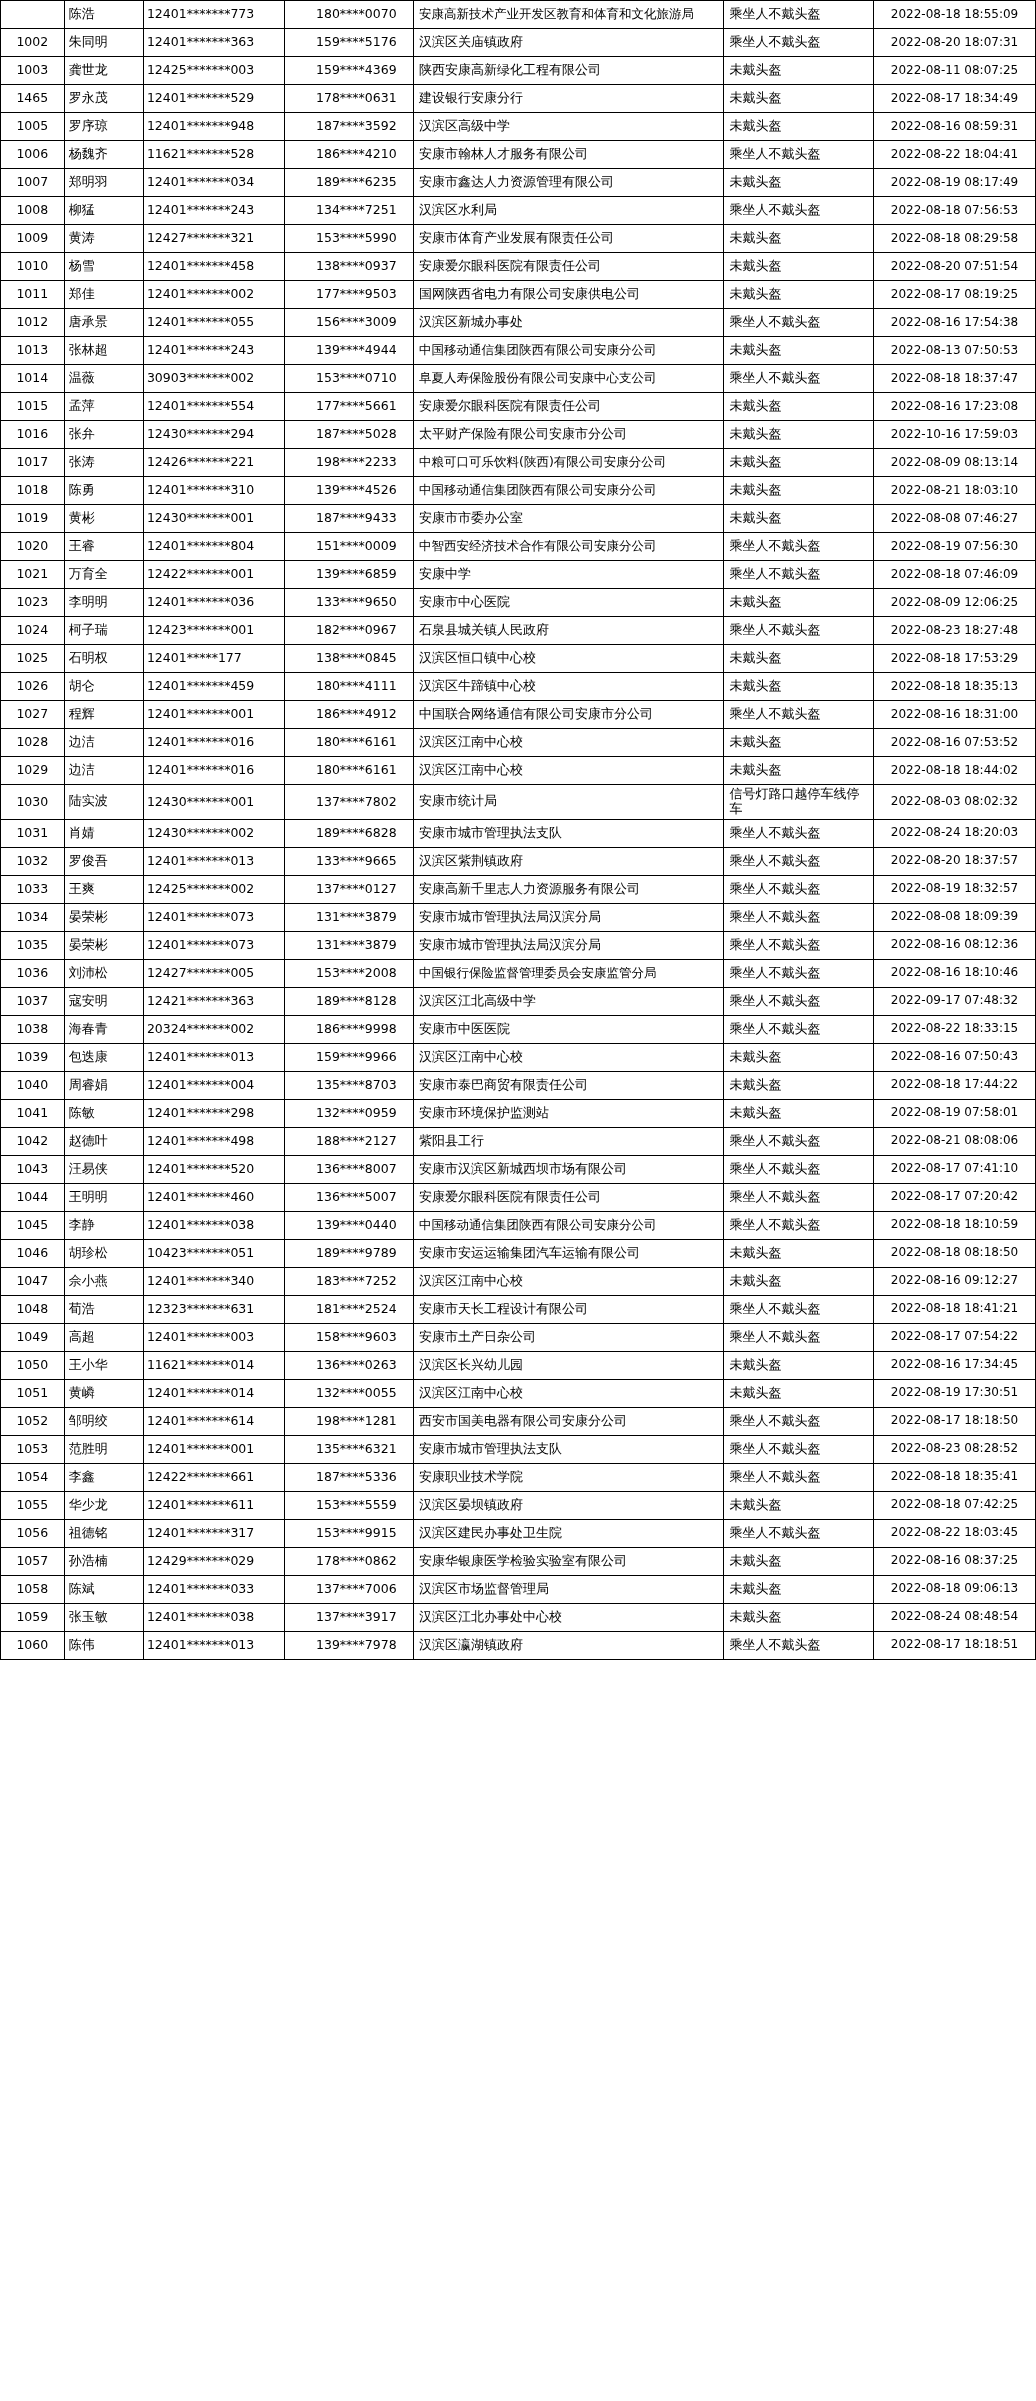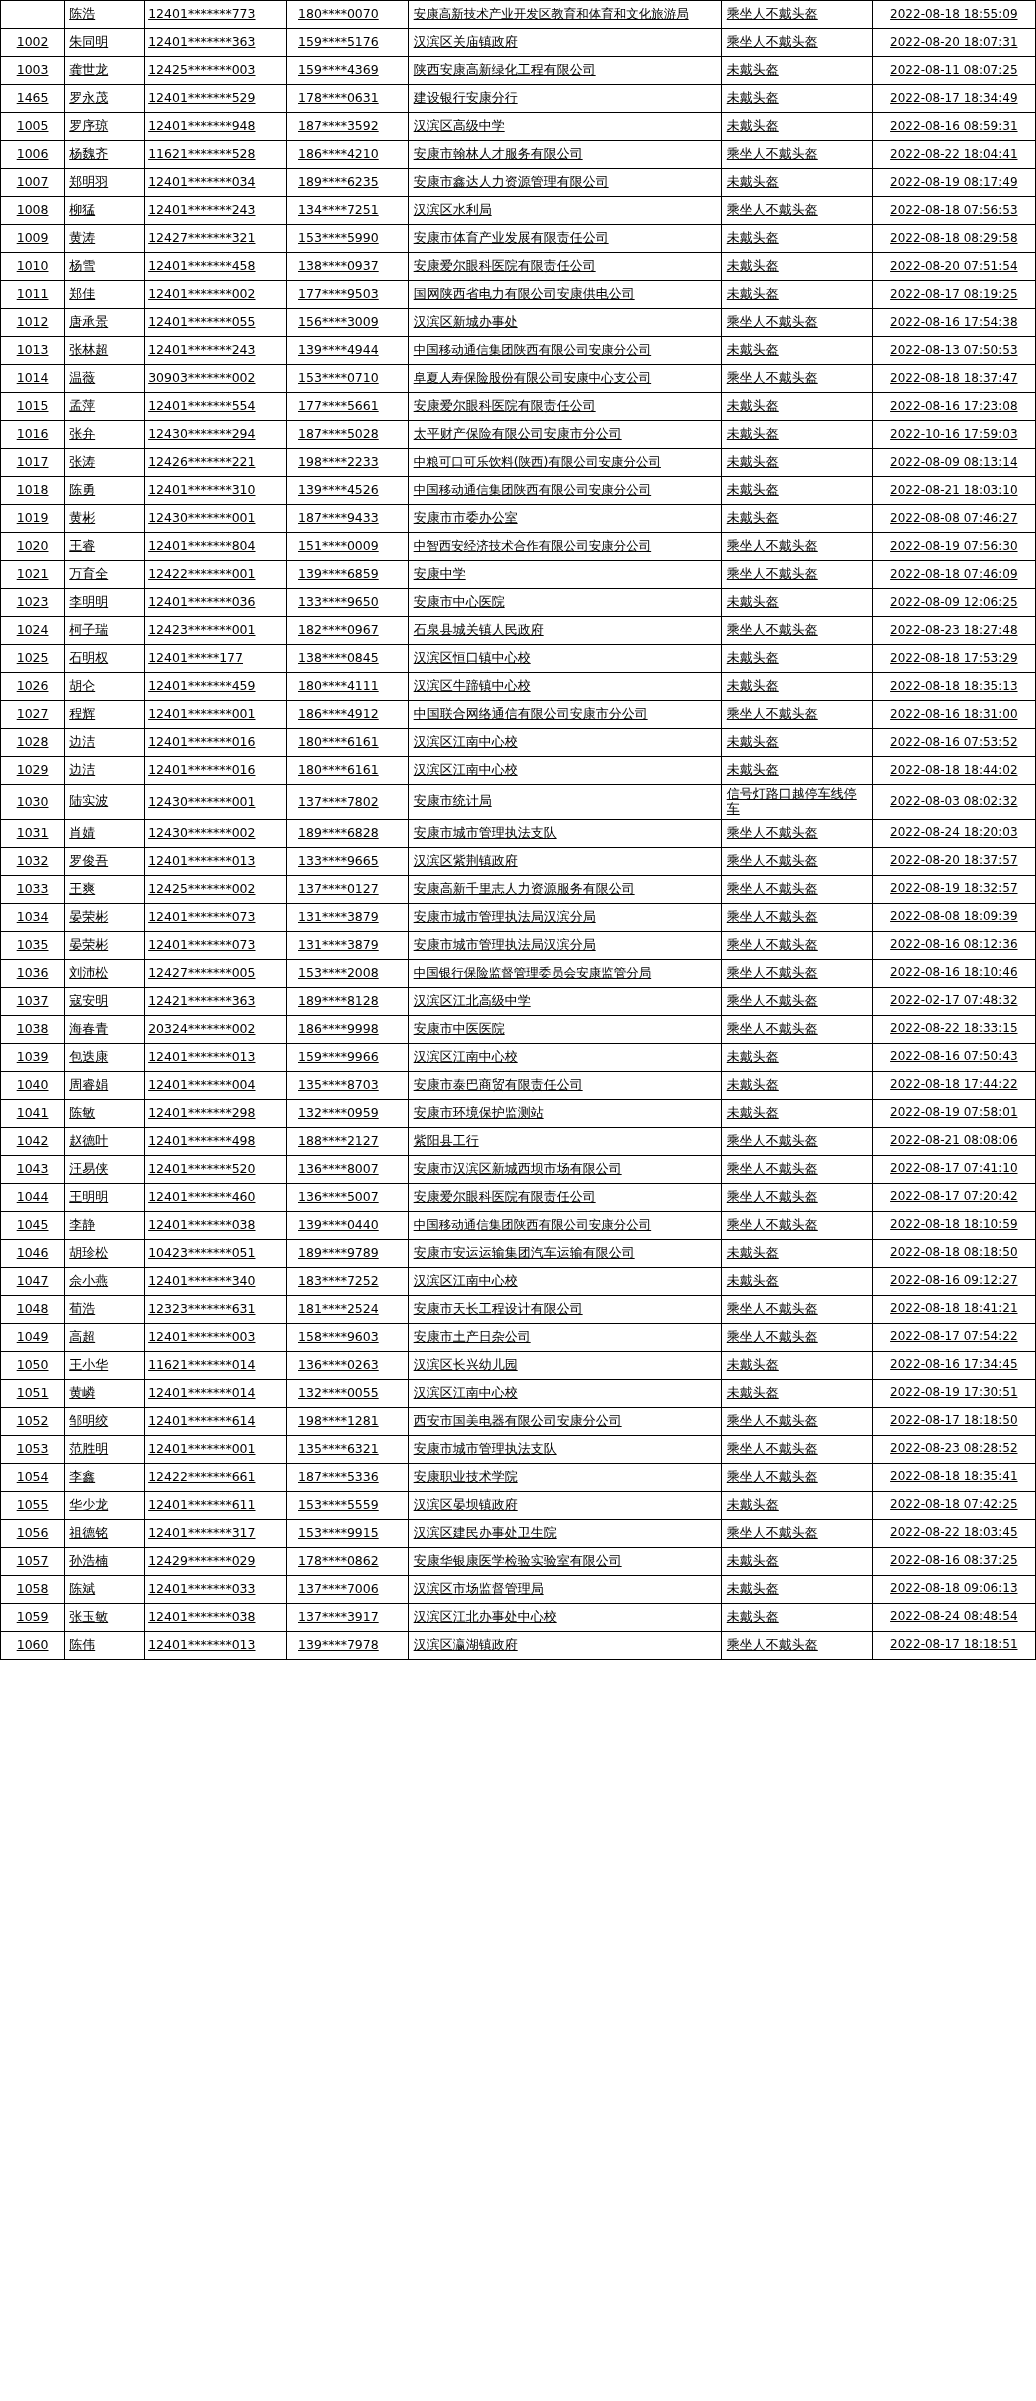--- a/index.html
+++ b/index.html
@@ -1,32 +1,32 @@
 <!DOCTYPE html>
 <html><head>
 <meta charset="utf-8">
 <style>
   html,body{margin:0;padding:0;background:#fff;}
   body{font-family:"DejaVu Sans","Liberation Sans",sans-serif;}
-  #sheet{width:857px;text-decoration:underline;}
+  #sheet{width:857px;}
   table{border-collapse:collapse;width:1036px;table-layout:fixed;}
   td{
     border:1px solid #000;
     font-size:13px;
     color:#000;
     padding:2px 4px;
     vertical-align:middle;
     line-height:1.15;
     overflow:hidden;
     white-space:nowrap;
   }
   .c-idx{width:36px;text-align:center;font-size:12.5px;padding:2px 10px;}
   .c-name{width:62px;text-align:left;padding-left:4px;}
   .c-id{width:118px;text-align:left;font-size:12.5px;padding-left:3px;margin-left:41px;}
-  .c-phone{width:92px;text-align:left;font-size:12.5px;padding-left:11px;}
+  .c-phone{width:92px;text-align:center;font-size:12.5px;padding-left:19px;}
   .c-org{width:268px;text-align:left;padding-left:5px;white-space:normal;}
   .c-reason{width:124px;text-align:left;padding-left:5px;white-space:normal;}
   .c-time{width:136px;text-align:center;font-size:12px;letter-spacing:0px;}
   tr{height:28px;}
   .two-line .c-org{line-height:1.15;font-size:12.5px;}
 </style>
 </head>
 <body>
 
 <div id="sheet">
@@ -347,21 +347,21 @@
           <td class="c-reason">乘坐人不戴头盔</td>
           <td class="c-time">2022-08-16 18:10:46</td>
         </tr>
         <tr>
           <td class="c-idx">1037</td>
           <td class="c-name">寇安明</td>
           <td class="c-id">12421*******363</td>
           <td class="c-phone">189****8128</td>
           <td class="c-org">汉滨区江北高级中学</td>
           <td class="c-reason">乘坐人不戴头盔</td>
-          <td class="c-time">2022-02-17 07:48:32</td>
+          <td class="c-time">2022-09-17 07:48:32</td>
         </tr>
         <tr>
           <td class="c-idx">1038</td>
           <td class="c-name">海春青</td>
           <td class="c-id">20324*******002</td>
           <td class="c-phone">186****9998</td>
           <td class="c-org">安康市中医医院</td>
           <td class="c-reason">乘坐人不戴头盔</td>
           <td class="c-time">2022-08-22 18:33:15</td>
         </tr>

